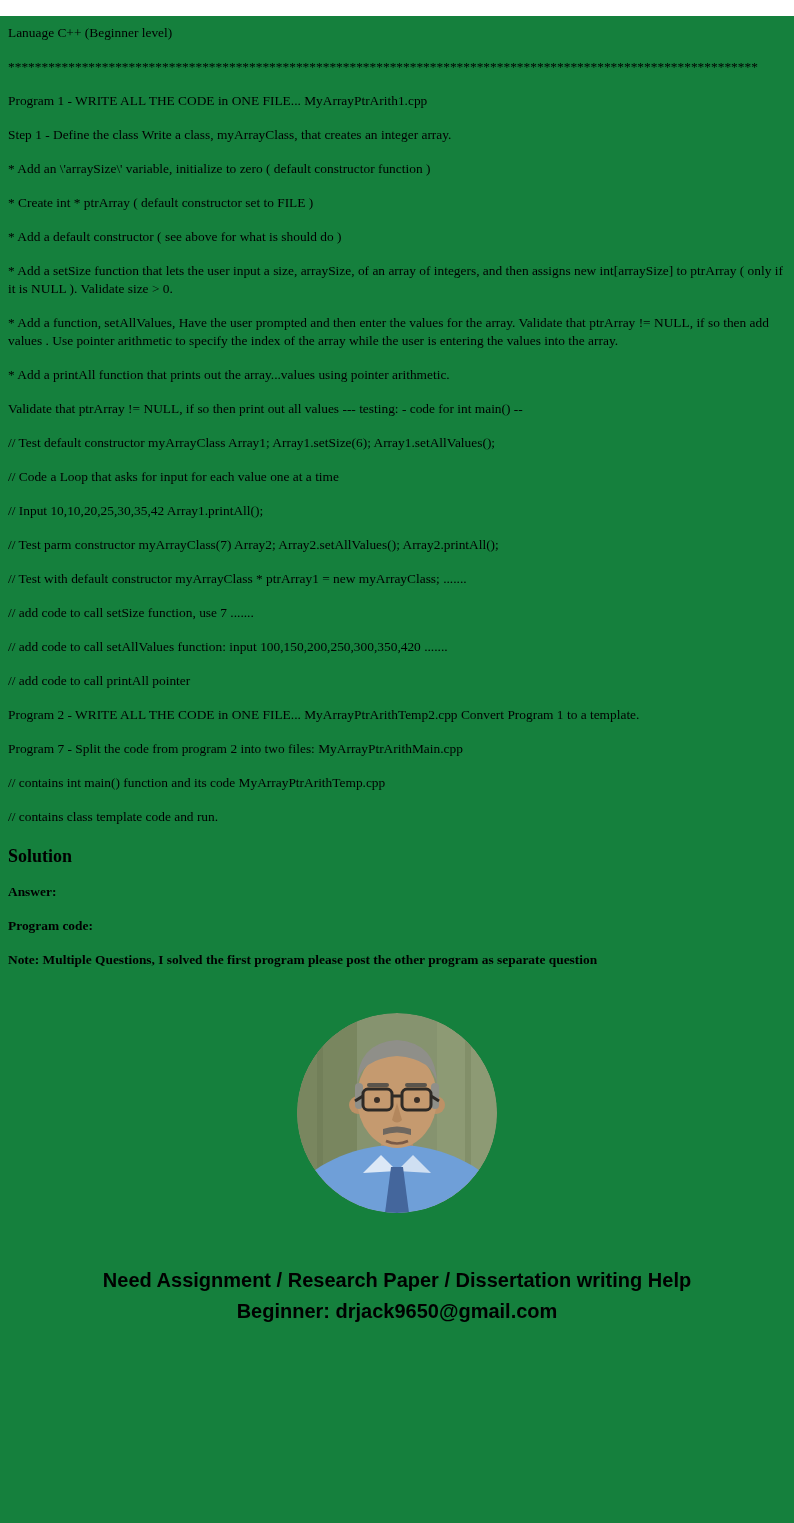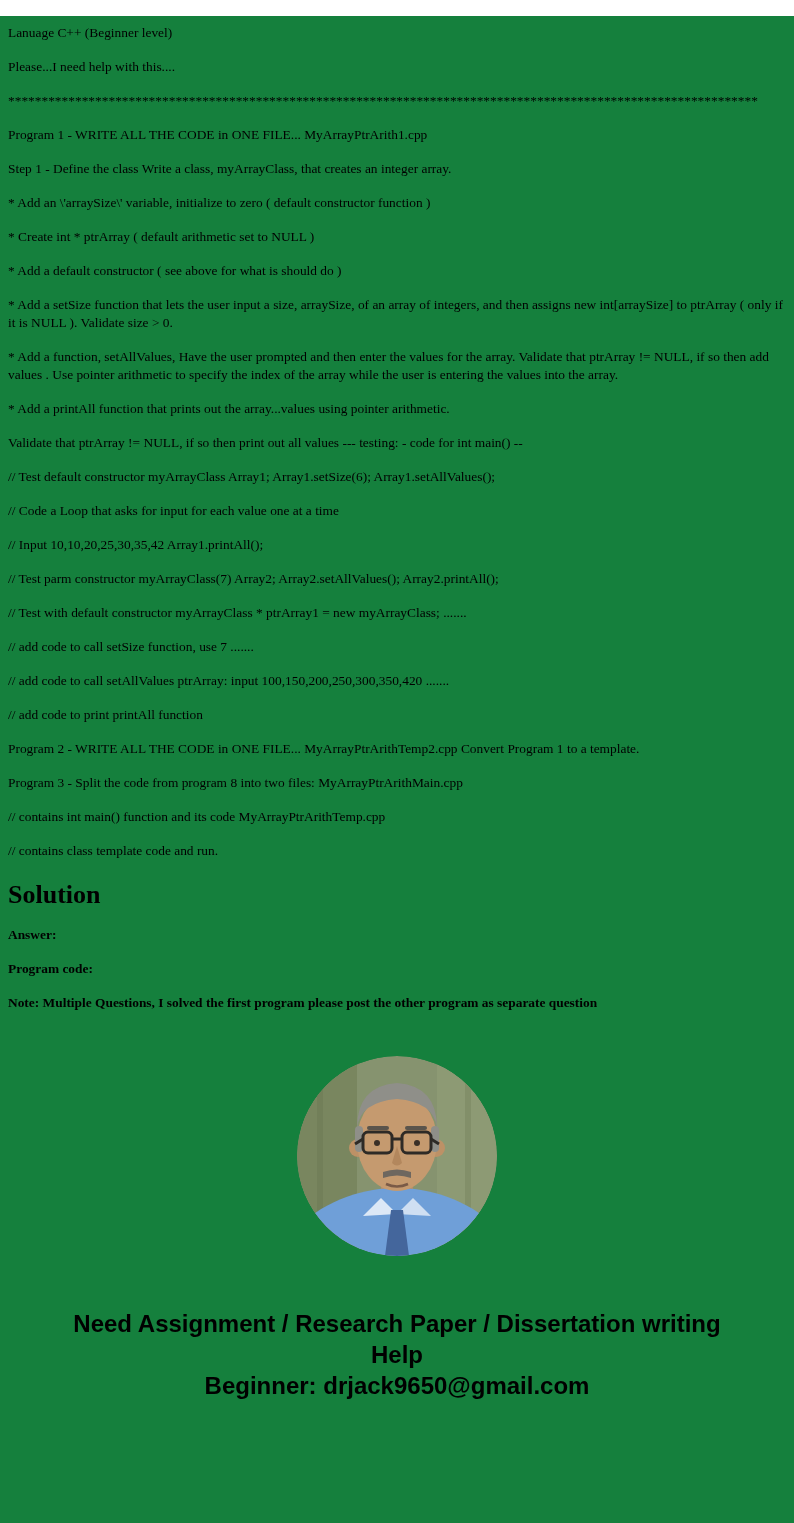--- a/index.html
+++ b/index.html
@@ -16,80 +16,79 @@
   }
   .content { padding: 0 8px; }
   .content p {
     margin: 16px 0;
     font-size: 13.4px;
     line-height: 18px;
   }
   .content p:first-child { margin-top: 8px; }
   .content p.bold { font-weight: bold; }
   h2.solution-heading {
-    font-size: 26px;
+    font-size: 18px;
     font-weight: bold;
     margin: 20px 0 16px 0;
     font-family: "Liberation Serif", serif;
   }
   .avatar-wrap {
     width: 200px;
     height: 200px;
     margin: 44px auto 0 auto;
     border-radius: 50%;
     overflow: hidden;
   }
   .promo {
     margin: 52px auto 0 auto;
     max-width: 700px;
     text-align: center;
     font-family: "Liberation Sans", sans-serif;
     font-weight: bold;
-    font-size: 24px;
+    font-size: 20px;
     line-height: 31px;
     color: #000000;
   }
   .bottom-bar {
     position: absolute;
     left: 230px;
     right: 0;
     bottom: 0;
     height: 15px;
     background: #000000;
   }
 </style>
 </head>
 <body>
 
 <div class="page">
 
   <div class="content">
     <div>
         <p>Lanuage C++ (Beginner level)</p>
-        <p>Please...I need help with this....</p>
         <p>****************************************************************************************************************</p>
         <p>Program 1 - WRITE ALL THE CODE in ONE FILE... MyArrayPtrArith1.cpp</p>
         <p>Step 1 - Define the class Write a class, myArrayClass, that creates an integer array.</p>
         <p>* Add an \'arraySize\' variable, initialize to zero ( default constructor function )</p>
-        <p>* Create int * ptrArray ( default arithmetic set to NULL )</p>
+        <p>* Create int * ptrArray ( default constructor set to FILE )</p>
         <p>* Add a default constructor ( see above for what is should do )</p>
         <p>* Add a setSize function that lets the user input a size, arraySize, of an array of integers, and then assigns new int[arraySize] to ptrArray ( only if it is NULL ). Validate size &gt; 0.</p>
         <p>* Add a function, setAllValues, Have the user prompted and then enter the values for the array. Validate that ptrArray != NULL, if so then add values . Use pointer arithmetic to specify the index of the array while the user is entering the values into the array.</p>
         <p>* Add a printAll function that prints out the array...values using pointer arithmetic.</p>
         <p>Validate that ptrArray != NULL, if so then print out all values --- testing: - code for int main() --</p>
         <p>// Test default constructor myArrayClass Array1; Array1.setSize(6); Array1.setAllValues();</p>
         <p>// Code a Loop that asks for input for each value one at a time</p>
         <p>// Input 10,10,20,25,30,35,42 Array1.printAll();</p>
         <p>// Test parm constructor myArrayClass(7) Array2; Array2.setAllValues(); Array2.printAll();</p>
         <p>// Test with default constructor myArrayClass * ptrArray1 = new myArrayClass; .......</p>
         <p>// add code to call setSize function, use 7 .......</p>
-        <p>// add code to call setAllValues ptrArray: input 100,150,200,250,300,350,420 .......</p>
-        <p>// add code to print printAll function</p>
+        <p>// add code to call setAllValues function: input 100,150,200,250,300,350,420 .......</p>
+        <p>// add code to call printAll pointer</p>
         <p>Program 2 - WRITE ALL THE CODE in ONE FILE... MyArrayPtrArithTemp2.cpp Convert Program 1 to a template.</p>
-        <p>Program 3 - Split the code from program 8 into two files: MyArrayPtrArithMain.cpp</p>
+        <p>Program 7 - Split the code from program 2 into two files: MyArrayPtrArithMain.cpp</p>
         <p>// contains int main() function and its code MyArrayPtrArithTemp.cpp</p>
         <p>// contains class template code and run.</p>
       </div>
 
     <h2 class="solution-heading">Solution</h2>
 
     <p class="bold">Answer:</p>
 
     <p class="bold">Program code:</p>
 

